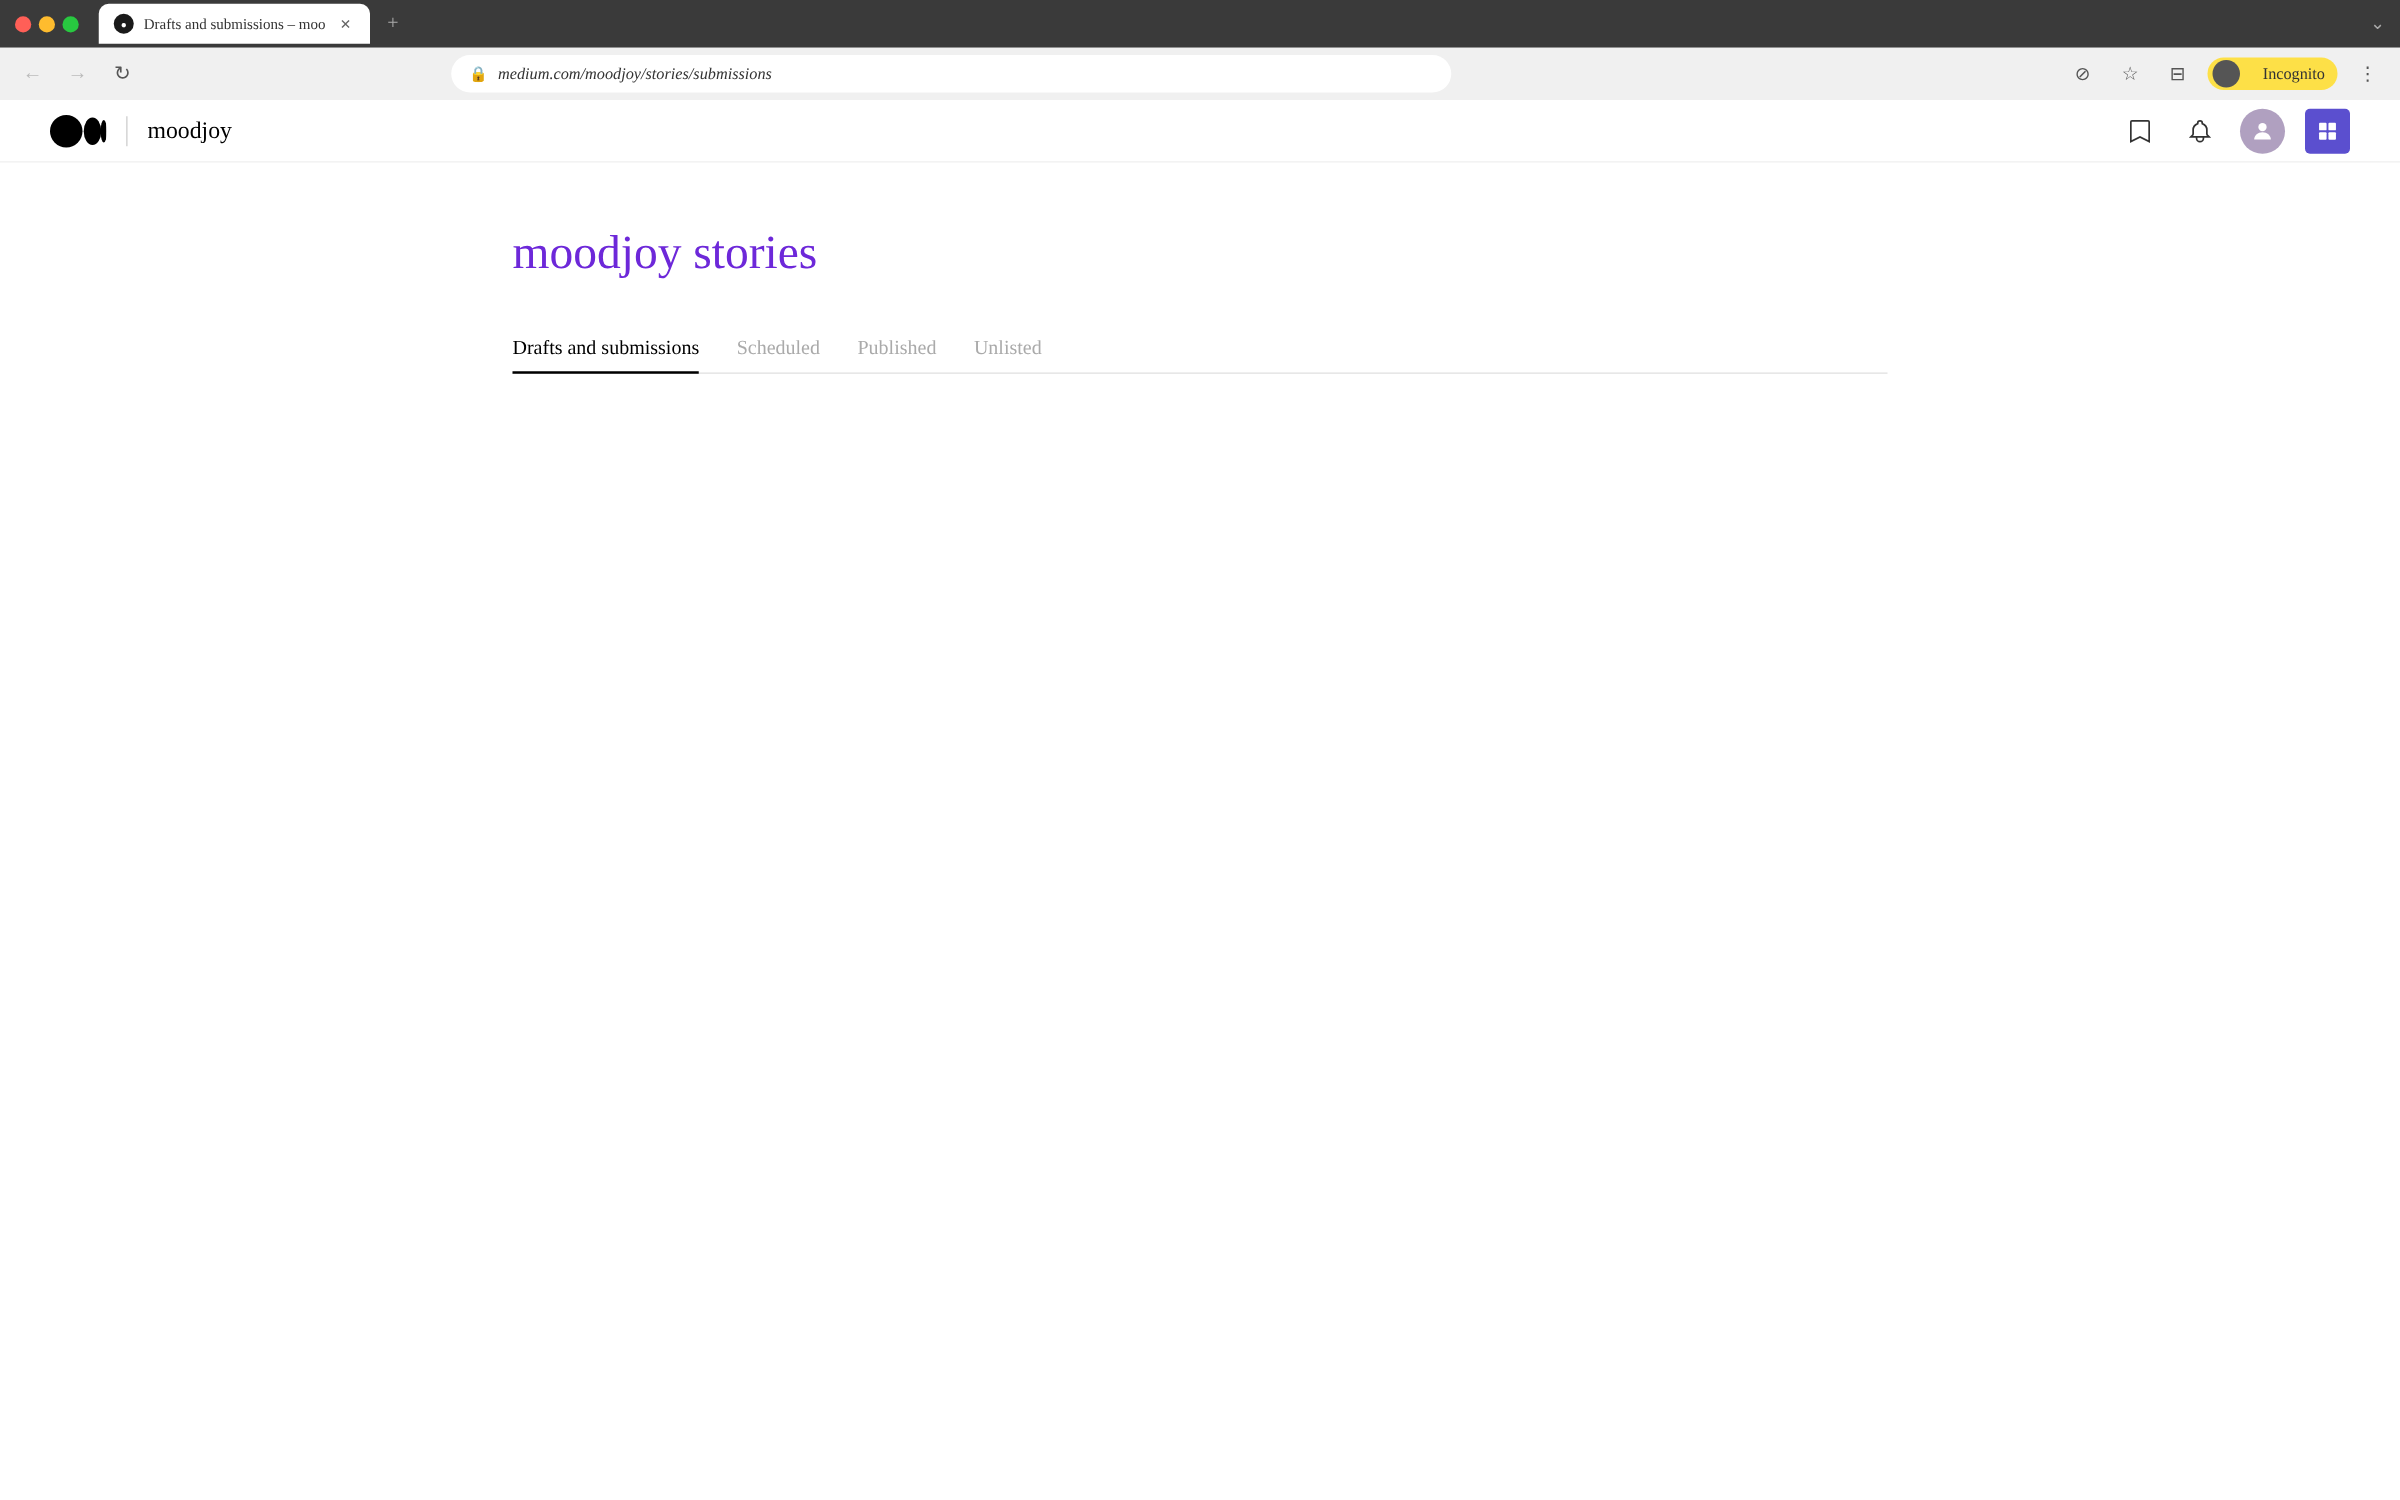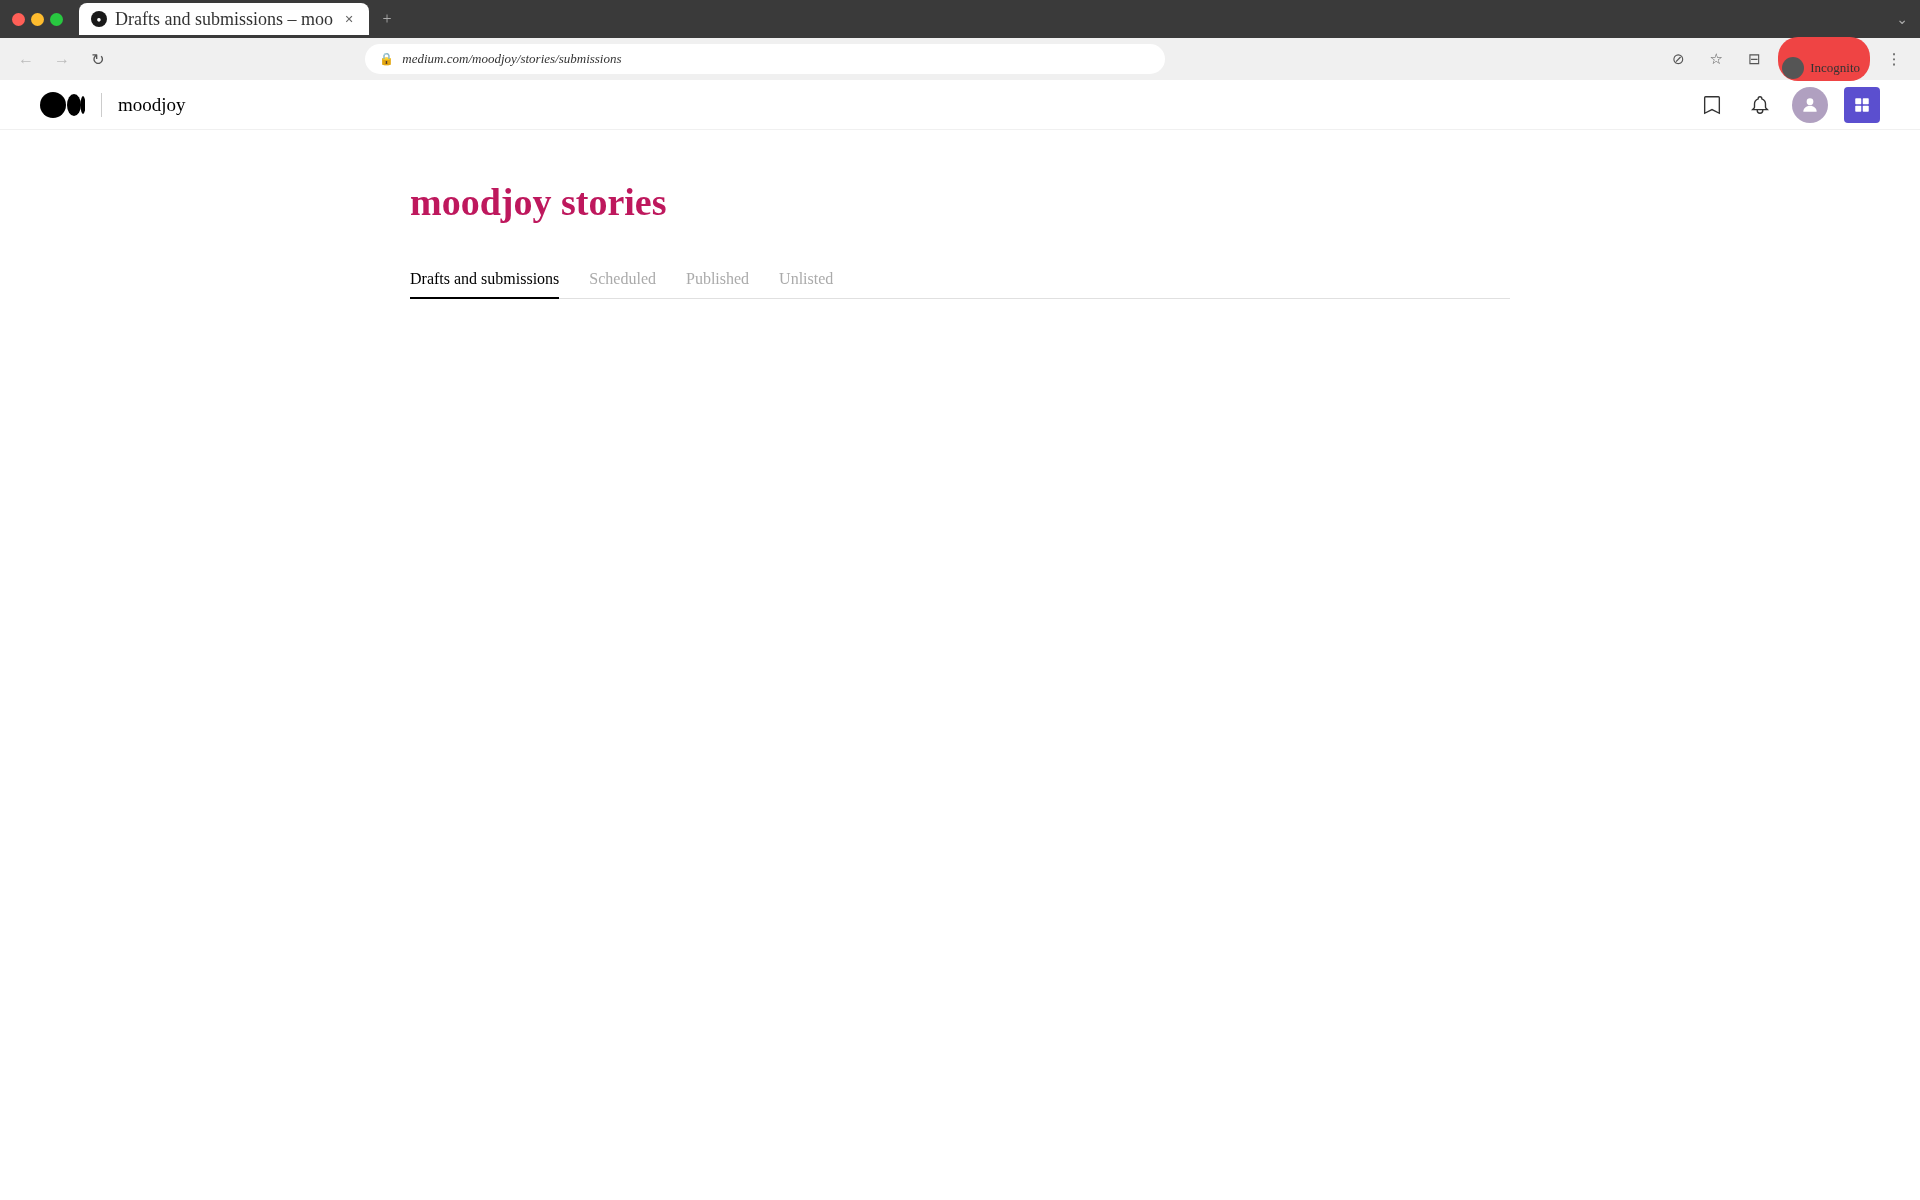--- a/index.html
+++ b/index.html
@@ -53,21 +53,21 @@
       height: 16px;
       background: #1a1a1a;
       border-radius: 50%;
       display: flex;
       align-items: center;
       justify-content: center;
       font-size: 8px;
       color: white;
     }
     .tab-title {
-      font-size: 18px;
+      font-size: 12px;
       color: #333;
       flex: 1;
       overflow: hidden;
       white-space: nowrap;
       text-overflow: ellipsis;
     }
     .tab-close {
       width: 16px;
       height: 16px;
       border-radius: 50%;
@@ -149,24 +149,24 @@
       display: flex;
       align-items: center;
       justify-content: center;
       color: #555;
       font-size: 15px;
       cursor: pointer;
     }
     .profile-chip {
       display: flex;
       align-items: center;
-      gap: 6px;
-      background: #ef4444;
+      gap: 18px;
+      background: #fde047;
       border-radius: 20px;
-      padding: 20px 10px 2px 4px;
+      padding: 2px 10px 2px 4px;
       font-size: 13px;
       color: #333;
       cursor: pointer;
     }
     .profile-avatar-sm {
       width: 22px;
       height: 22px;
       border-radius: 50%;
       background: #ccc;
     }
@@ -254,23 +254,23 @@
     }
 
     
     .main-content {
       max-width: 1180px;
       margin: 0 auto;
       padding: 50px 40px 40px;
     }
     .page-title {
       font-size: 38px;
-      font-weight: 700;
+      font-weight: 400;
       font-family: Georgia, serif;
-      color: #be185d;
+      color: #6d28d9;
       margin-bottom: 36px;
     }
 
     
     .tabs {
       display: flex;
       gap: 0;
       border-bottom: 1px solid #e0e0e0;
       margin-bottom: 40px;
     }

